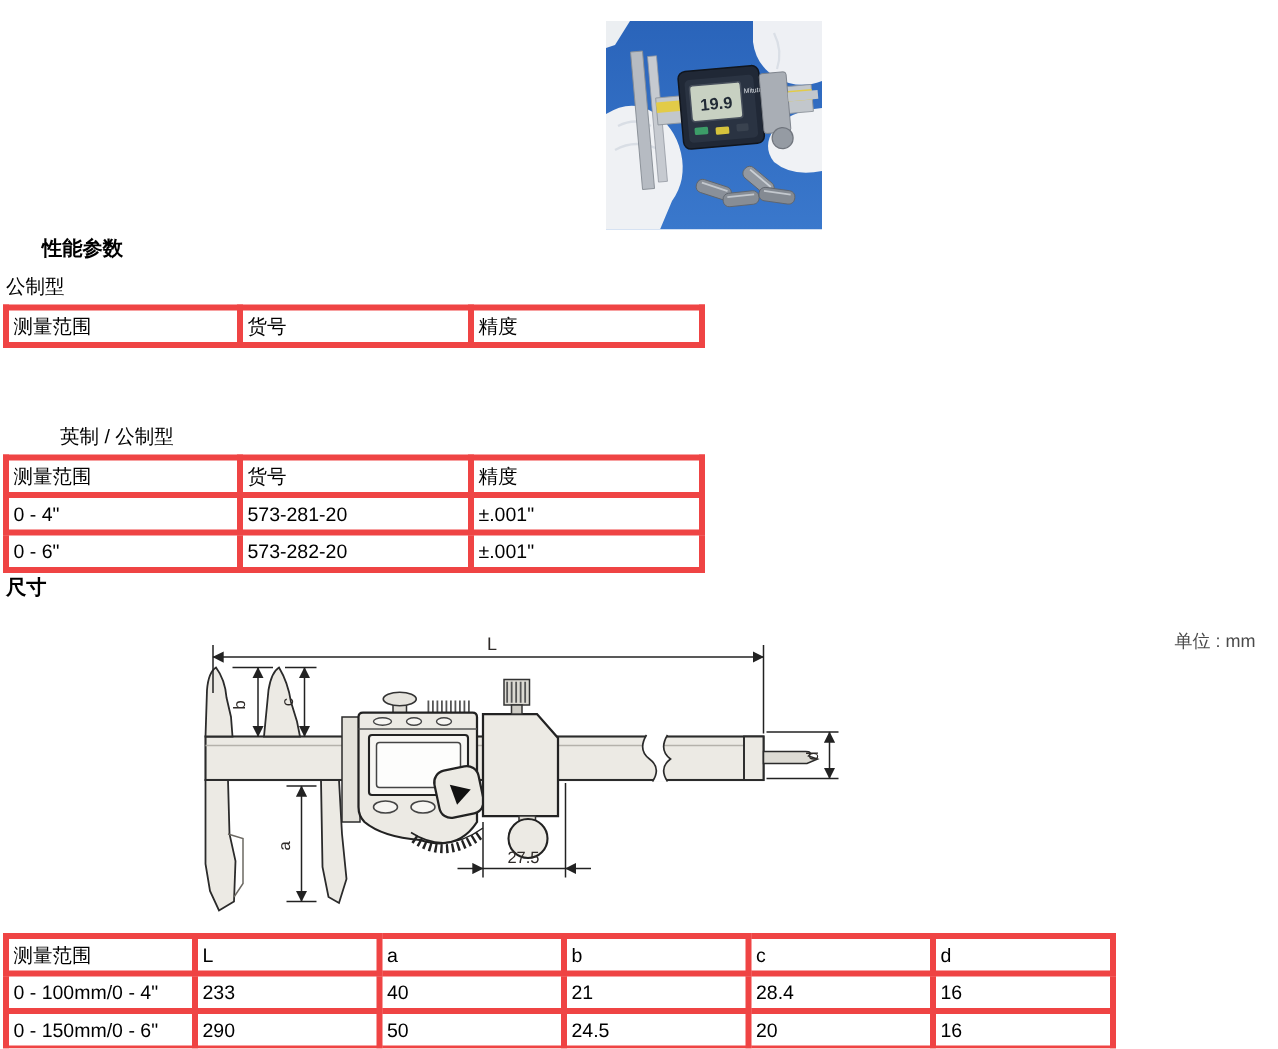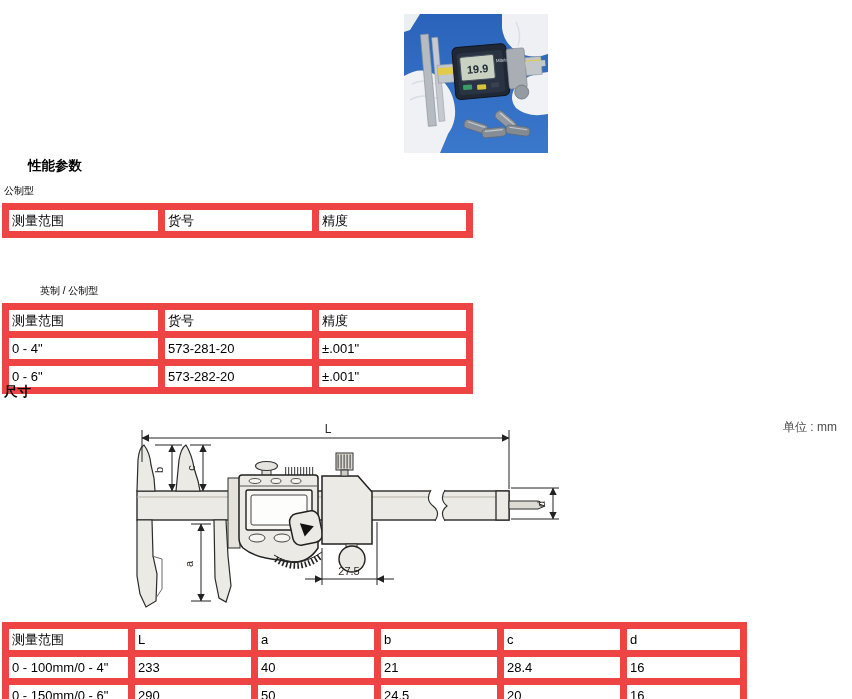--- a/index.html
+++ b/index.html
@@ -1,24 +1,24 @@
 <!DOCTYPE html>
 <html><head>
 <meta charset="utf-8">
 <style>
   html,body{margin:0;padding:0;background:#fff;}
   .page{position:relative;width:852px;height:699px;background:#ffffff;overflow:hidden;
         font-family:"Liberation Sans","DejaVu Sans",sans-serif;color:#000;}
   .abs{position:absolute;}
   .h-bold{font-size:13.5px;font-weight:bold;line-height:15px;}
-  .h-plain{font-size:10px;line-height:15px;}
+  .h-plain{font-size:13px;line-height:15px;}
   .unit-note{font-size:12px;color:#4a4a4a;}
   table.spec{position:absolute;border-collapse:collapse;table-layout:fixed;
              border:2px solid #1c1c1c;background:#fff;}
-  table.spec td{border:7px solid #ef4444;height:21px;font-size:13px;
+  table.spec td{border:4px solid #ef4444;height:21px;font-size:13px;
                 padding:0 2px 0 3px;white-space:nowrap;overflow:hidden;
                 vertical-align:middle;font-weight:normal;}
   svg text{font-family:"Liberation Sans","DejaVu Sans",sans-serif;}
   .dimtxt{font-size:11px;fill:#2e2a28;}
   .dimtxt-lg{font-size:12px;fill:#2e2a28;}
 </style>
 </head>
 <body>
 
 <div class="page">

